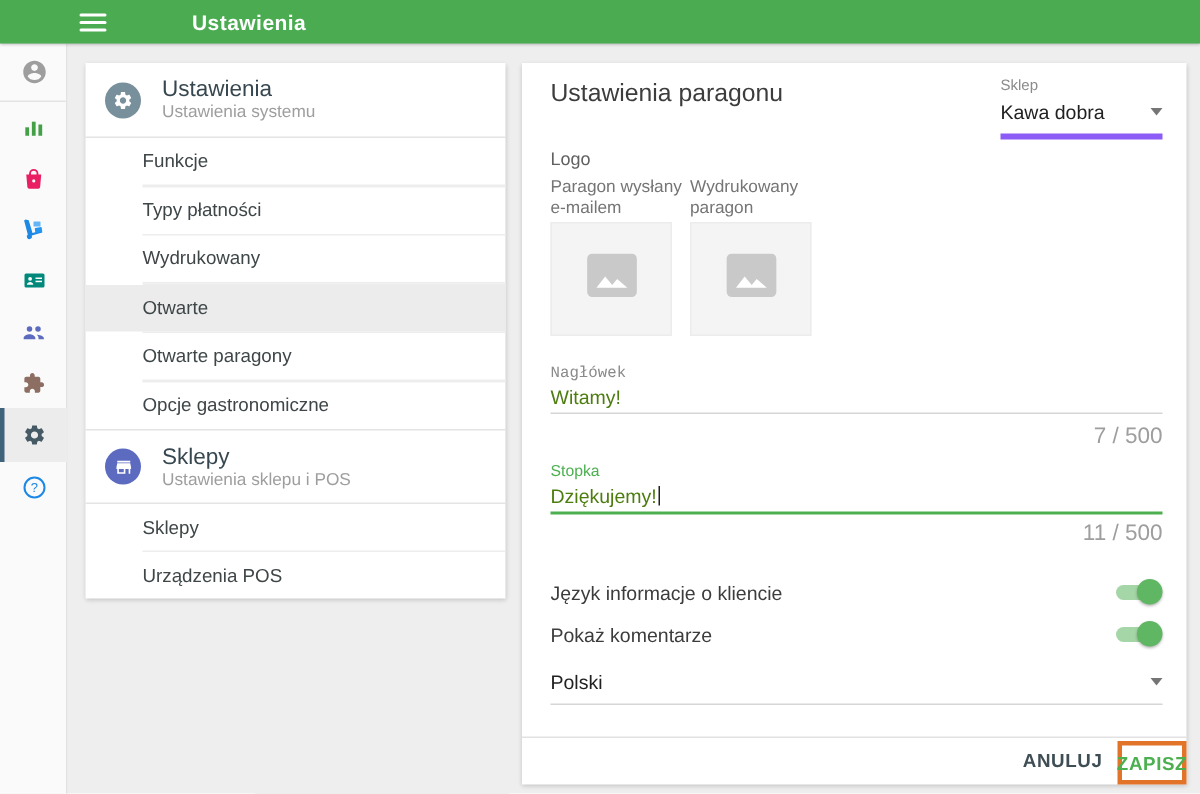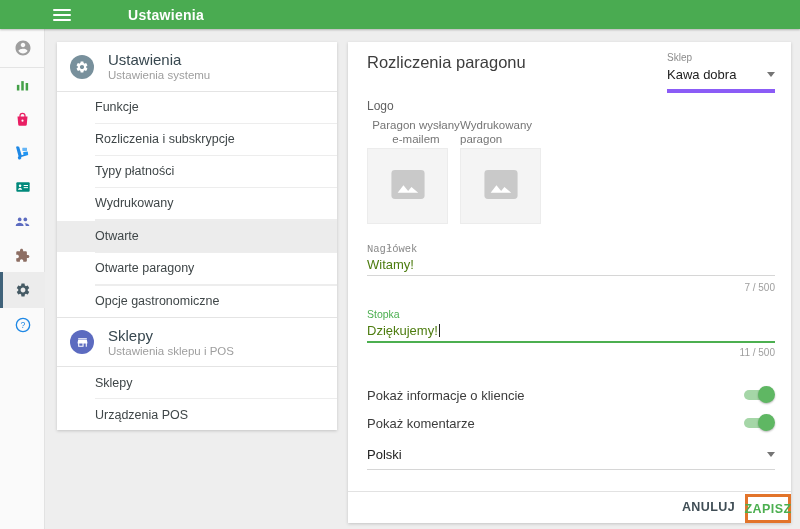--- a/index.html
+++ b/index.html
@@ -50,32 +50,32 @@
     background:#fff;box-shadow:0 1px 3px rgba(0,0,0,.18);
   }
   .mp-title{position:absolute;left:19px;top:11px;font-size:16.5px;color:#3d3d3d;}
   .shop-select{position:absolute;left:319px;top:10px;width:108px;cursor:pointer;}
   .sel-label{font-size:10px;color:#8b8b8b;margin-bottom:4px;}
   .sel-row{display:flex;align-items:center;justify-content:space-between;padding-bottom:7px;border-bottom:4px solid #8b5cf6;}
   .sel-value{font-size:13px;color:#212121;}
   .caret{width:0;height:0;border-left:4px solid transparent;border-right:4px solid transparent;border-top:5px solid #757575;}
   .logo-label{position:absolute;left:19px;top:57px;font-size:12px;color:#616161;}
   .tile-label{position:absolute;top:76px;font-size:11.5px;line-height:14px;color:#757575;}
-  .tile-label.t1{left:19px;width:98px;text-align:center;}
+  .tile-label.t1{left:19px;width:98px;}
   .tile-label.t2{left:112px;width:84px;}
   .tile{position:absolute;top:106px;width:79px;height:74px;background:#f4f4f4;border:1px solid #ececec;display:flex;align-items:center;justify-content:center;cursor:pointer;}
   .tile.t1{left:19px;}
   .tile.t2{left:112px;}
   .field-label{position:absolute;left:19px;font-size:10.5px;color:#8a8a8a;}
   .field-label.green{color:#4caf50;}
   .field-value{position:absolute;left:19px;font-size:13px;color:#4d7c0f;cursor:text;}
   .cursor{display:inline-block;width:1px;height:13px;background:#212121;margin-left:1px;vertical-align:-2px;}
   .underline{position:absolute;left:19px;right:16px;border-top:1px solid #d6d6d6;}
   .underline.green{border-top:2px solid #4caf50;}
-  .counter{position:absolute;right:16px;font-size:10px;color:#9e9e9e;}
+  .counter{position:absolute;right:16px;font-size:15px;color:#9e9e9e;}
   .toggle-label{position:absolute;left:19px;font-size:13px;color:#3c3c3c;}
   .toggle{position:absolute;right:16px;width:31px;height:18px;cursor:pointer;}
   .toggle .track{position:absolute;left:0;top:4px;width:27px;height:10px;border-radius:5px;background:#a5d6a7;}
   .toggle .knob{position:absolute;right:0;top:0;width:17px;height:17px;border-radius:50%;background:#5fb763;box-shadow:0 1px 2px rgba(0,0,0,.3);}
   .lang-select{position:absolute;left:19px;right:16px;top:405px;cursor:pointer;}
   .mp-divider{position:absolute;left:0;right:0;top:449px;border-top:1px solid #e2e2e2;}
   .btn{position:absolute;font-size:12.5px;font-weight:bold;letter-spacing:.4px;cursor:pointer;}
   .btn-cancel{right:56px;top:458px;color:#3f4d55;}
   .save-highlight{
     position:absolute;right:0;top:452px;width:46px;height:29px;box-sizing:border-box;
@@ -186,21 +186,20 @@
           <path fill="#ffffff" d="M19.14 12.94c.04-.3.06-.61.06-.94 0-.32-.02-.64-.07-.94l2.03-1.58c.18-.14.23-.41.12-.61l-1.92-3.32c-.12-.22-.37-.29-.59-.22l-2.39.96c-.5-.38-1.03-.7-1.62-.94l-.36-2.54c-.04-.24-.24-.41-.48-.41h-3.84c-.24 0-.43.17-.47.41l-.36 2.54c-.59.24-1.13.57-1.62.94l-2.39-.96c-.22-.08-.47 0-.59.22L2.74 8.87c-.12.21-.08.47.12.61l2.03 1.58c-.05.3-.09.63-.09.94s.02.64.07.94l-2.03 1.58c-.18.14-.23.41-.12.61l1.92 3.32c.12.22.37.29.59.22l2.39-.96c.5.38 1.03.7 1.62.94l.36 2.54c.05.24.24.41.48.41h3.84c.24 0 .44-.17.47-.41l.36-2.54c.59-.24 1.13-.56 1.62-.94l2.39.96c.22.08.47 0 .59-.22l1.92-3.32c.12-.22.07-.47-.12-.61l-2.01-1.58zM12 15.6c-1.98 0-3.6-1.62-3.6-3.6s1.62-3.6 3.6-3.6 3.6 1.62 3.6 3.6-1.62 3.6-3.6 3.6z"></path>
         </svg>
     </div>
     <div class="nav-header-text">
       <div class="nav-title">Ustawienia</div>
       <div class="nav-subtitle">Ustawienia systemu</div>
     </div>
   </div>
   <div class="nav-item">Funkcje</div>
   <div class="item-div"></div>
-  <div class="nav-item">Rozliczenia i subskrypcje</div>
   <div class="item-div"></div>
   <div class="nav-item">Typy płatności</div>
   <div class="item-div"></div>
   <div class="nav-item">Wydrukowany</div>
   <div class="item-div"></div>
   <div class="item-div"></div>
   <div class="nav-item selected">Otwarte</div>
   <div class="item-div"></div>
   <div class="nav-item">Otwarte paragony</div>
   <div class="item-div"></div>
@@ -217,21 +216,21 @@
       <div class="nav-title">Sklepy</div>
       <div class="nav-subtitle">Ustawienia sklepu i POS</div>
     </div>
   </div>
   <div class="nav-item">Sklepy</div>
   <div class="item-div"></div>
   <div class="nav-item">Urządzenia POS</div>
 </aside>
 
 <main class="main-panel">
-  <div class="mp-title">Rozliczenia paragonu</div>
+  <div class="mp-title">Ustawienia paragonu</div>
 
   <div class="shop-select">
     <div class="sel-label">Sklep</div>
     <div class="sel-row">
       <span class="sel-value">Kawa dobra</span>
       <span class="caret"></span>
     </div>
   </div>
 
   <div class="logo-label">Logo</div>
@@ -255,21 +254,21 @@
   <div class="field-label" style="top:201px;font-family:Liberation Mono, monospace;">Nagłówek</div>
   <div class="field-value" style="top:215px;">Witamy!</div>
   <div class="underline" style="top:233px;"></div>
   <div class="counter" style="top:240px;">7 / 500</div>
 
   <div class="field-label green" style="top:266px;">Stopka</div>
   <div class="field-value" style="top:281px;"><span>Dziękujemy!</span><span class="cursor"></span></div>
   <div class="underline green" style="top:299px;"></div>
   <div class="counter" style="top:305px;">11 / 500</div>
 
-  <div class="toggle-label" style="top:346px;">Pokaż informacje o kliencie</div>
+  <div class="toggle-label" style="top:346px;">Język informacje o kliencie</div>
   <div class="toggle" style="top:344px;">
     <span class="track"></span>
       <span class="knob"></span>
   </div>
 
   <div class="toggle-label" style="top:374px;">Pokaż komentarze</div>
   <div class="toggle" style="top:372px;">
     <span class="track"></span>
       <span class="knob"></span>
   </div>

